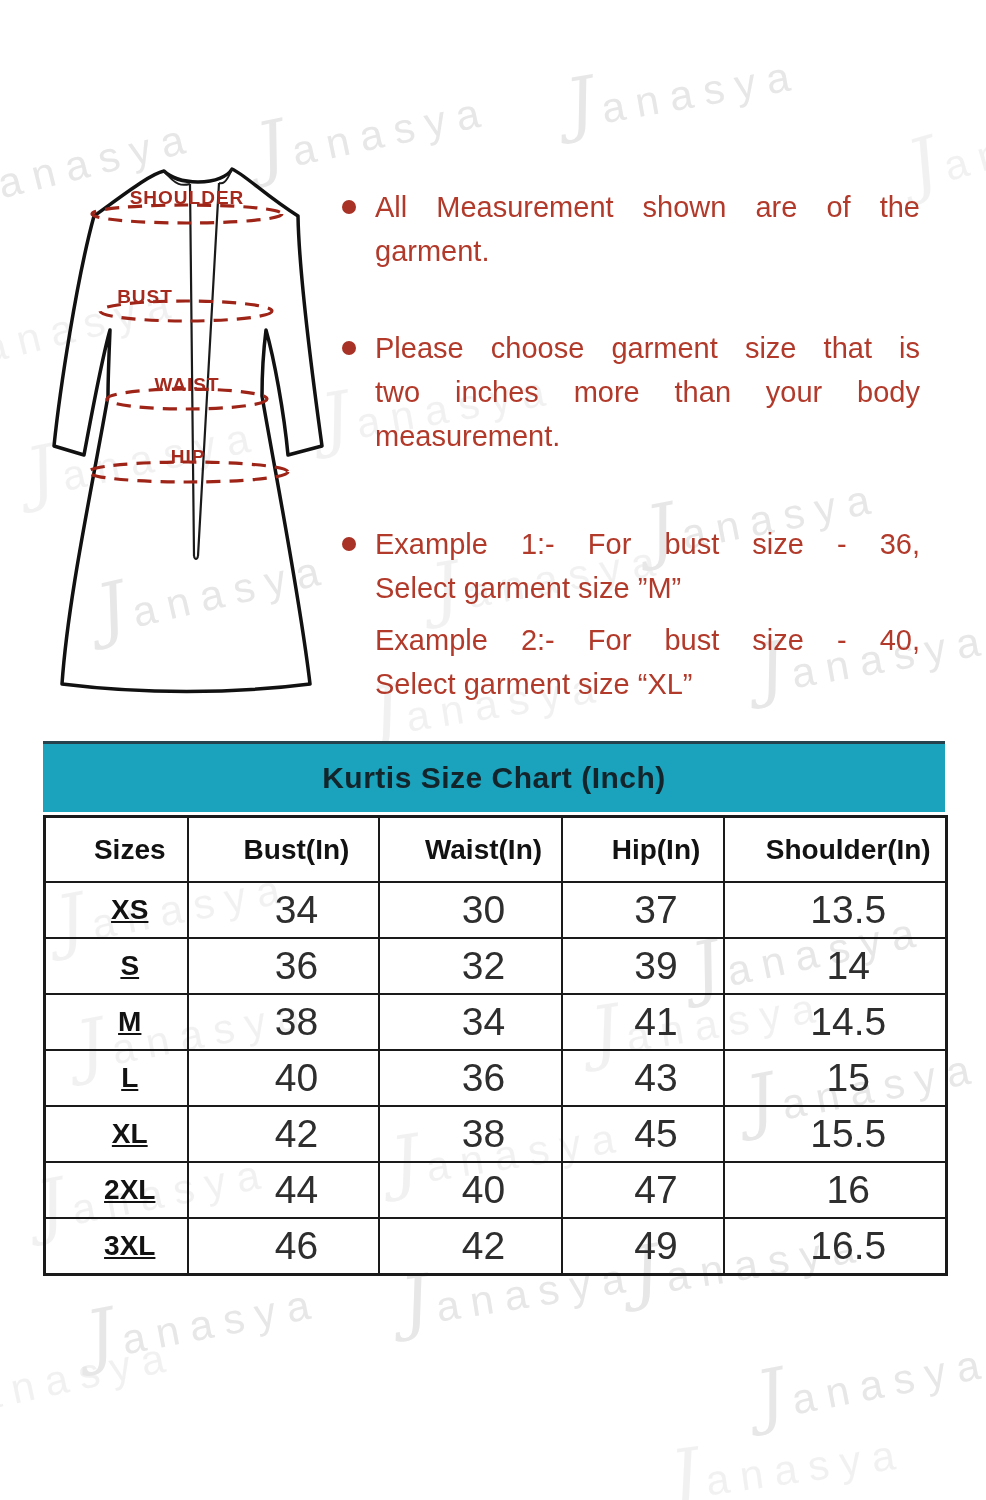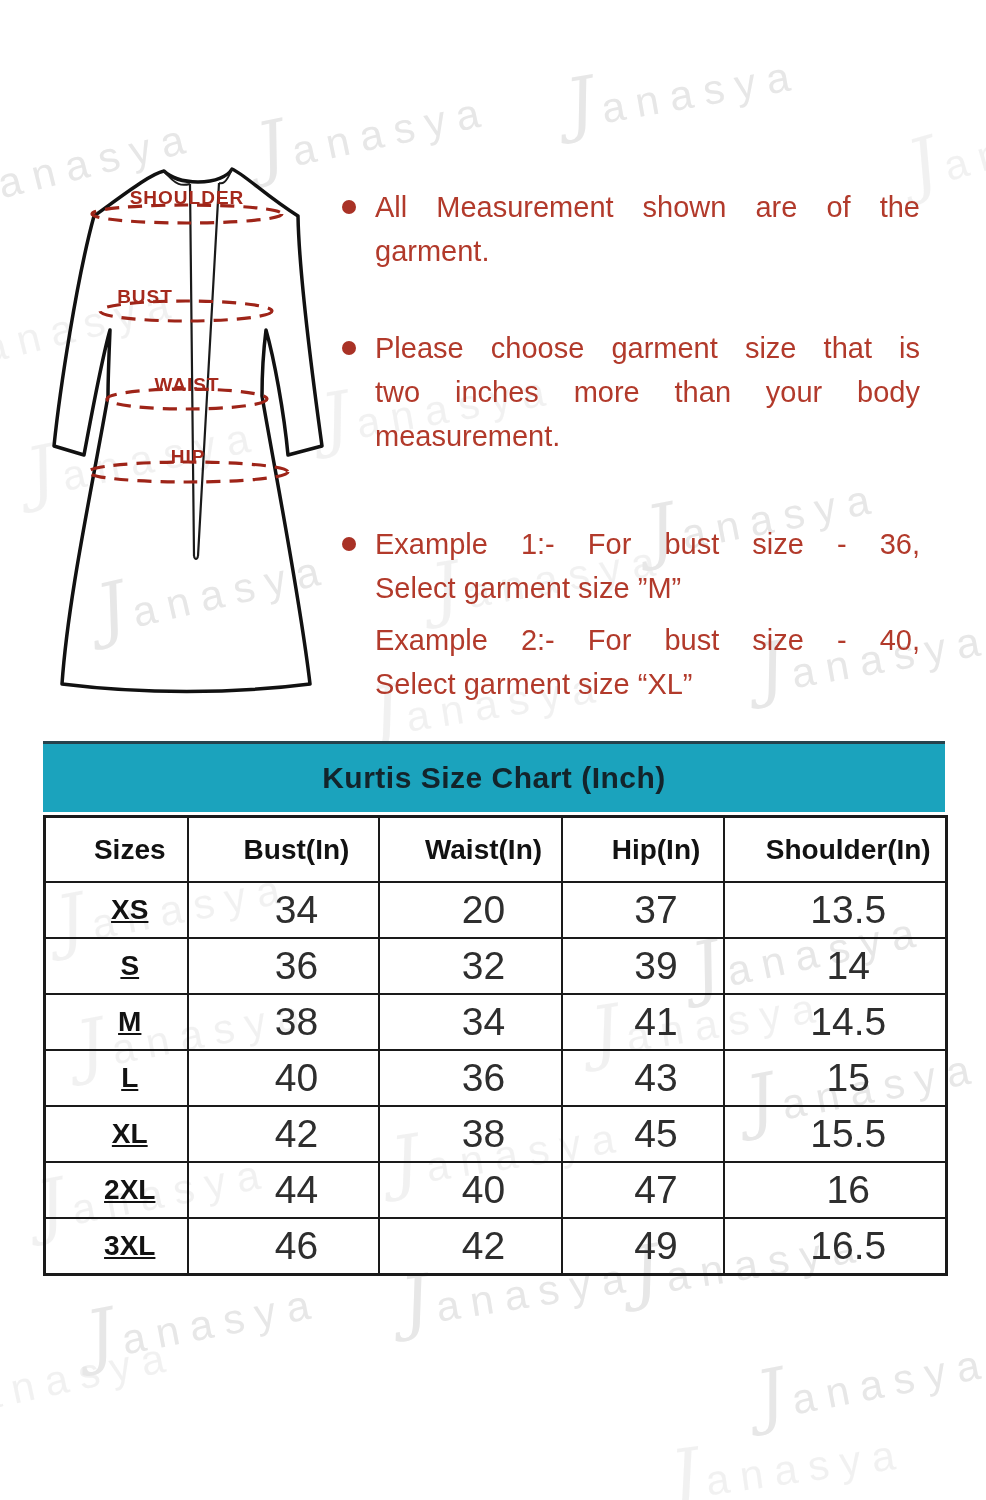--- a/index.html
+++ b/index.html
@@ -185,21 +185,21 @@
           <th>Bust(In)</th>
           <th>Waist(In)</th>
           <th>Hip(In)</th>
           <th>Shoulder(In)</th>
         </tr>
       </thead>
       <tbody>
         <tr>
           <th>XS</th>
           <td>34</td>
-          <td>20</td>
+          <td>30</td>
           <td>37</td>
           <td>13.5</td>
         </tr>
         <tr>
           <th>S</th>
           <td>36</td>
           <td>32</td>
           <td>39</td>
           <td>14</td>
         </tr>

